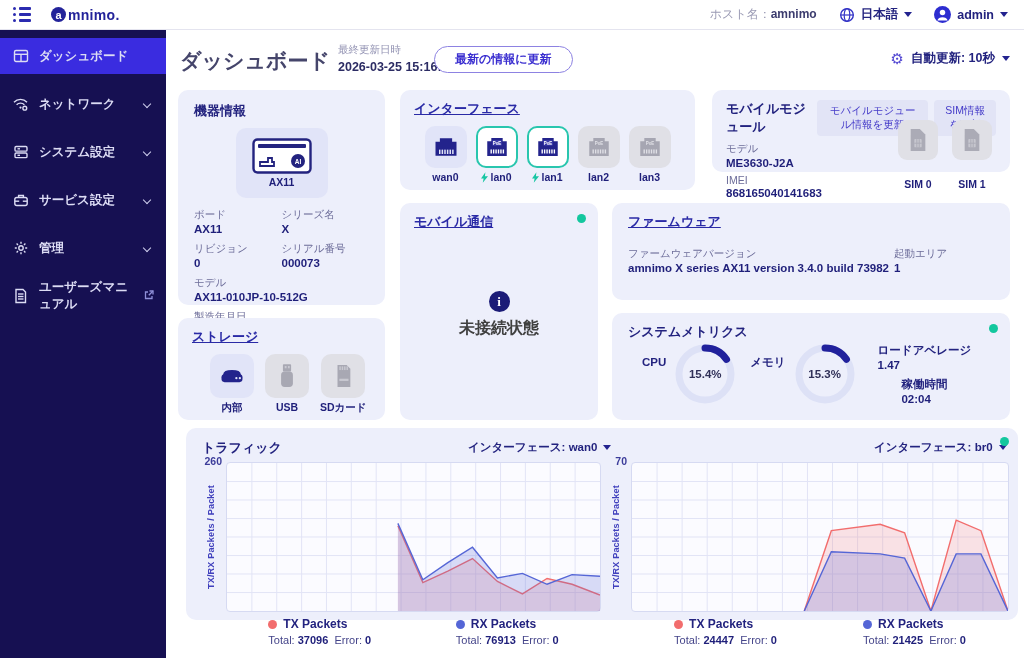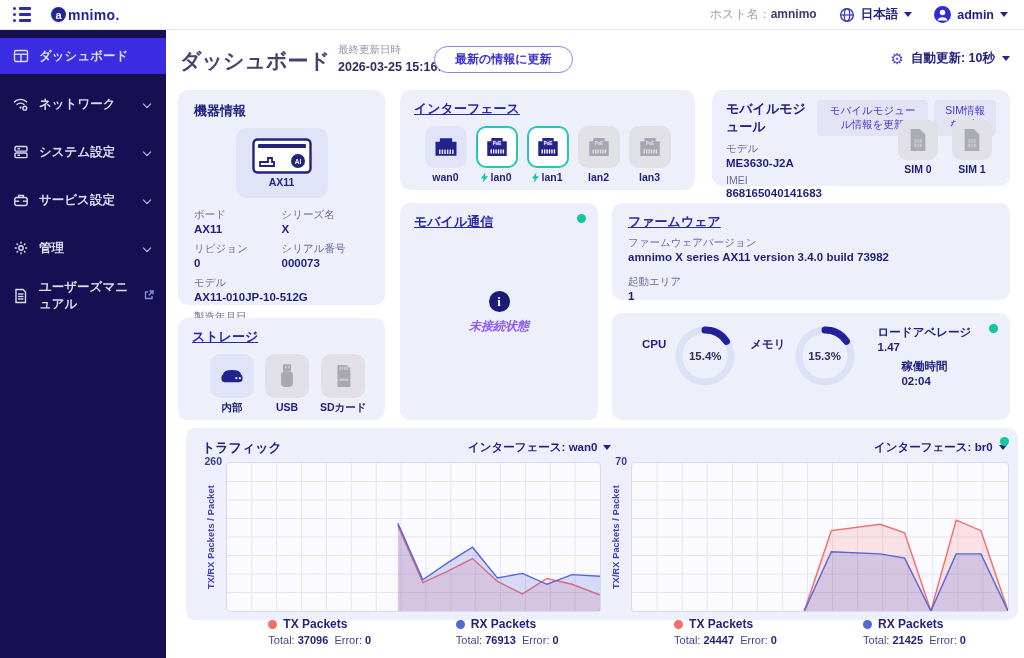--- a/index.html
+++ b/index.html
@@ -60,39 +60,39 @@
   .c-if { left:234px; top:60px; width:295px; height:100px; padding:10px 14px; }
   .ports { display:flex; gap:9px; justify-content:center; margin-top:8px; }
   .port { display:flex; flex-direction:column; align-items:center; gap:3px; }
   .ptile { width:42px; height:42px; border-radius:10px; display:flex; align-items:center; justify-content:center; }
   .ptile.lav { background:#e1e4f8; }
   .ptile.poe { background:#fff; border:2px solid #29c6ae; }
   .ptile.off { background:#e0e0e6; }
   .plabel { font-size:10.5px; font-weight:bold; color:#1f1f7a; display:flex; align-items:center; gap:2px; }
 
   
-  .c-mod { left:546px; top:60px; width:298px; height:96px; padding:10px 14px; }
+  .c-mod { left:546px; top:60px; width:298px; height:82px; padding:10px 14px; }
   .mod-head { display:flex; align-items:flex-start; gap:8px; }
   .mod-btns { margin-left:auto; display:flex; gap:6px; }
   .pill-btn { background:#e2e4f6; border:none; color:#4339c8; font-size:10.5px; padding:4px 8px; border-radius:4px; cursor:pointer; font-family:inherit; }
   .mod-fields { margin-top:6px; display:flex; flex-direction:column; gap:5px; }
   .sims { position:absolute; right:18px; top:30px; display:flex; gap:14px; }
-  .sim { display:flex; flex-direction:column; align-items:center; gap:3px; }
+  .sim { display:flex; flex-direction:column; align-items:center; gap:18px; }
   .stile { width:40px; height:40px; background:#e0e0e6; border-radius:9px; display:flex; align-items:center; justify-content:center; }
   .slabel { font-size:10.5px; font-weight:bold; color:#1f1f7a; }
 
   
   .c-comm { left:234px; top:173px; width:198px; height:217px; padding:10px 14px; }
   .comm-center { position:absolute; left:0; right:0; top:88px; display:flex; flex-direction:column; align-items:center; gap:6px; }
   .info-circle { width:21px; height:21px; border-radius:50%; background:#1b1b77; color:#fff; font-weight:bold; font-size:13px; font-family:"Liberation Serif",serif; display:flex; align-items:center; justify-content:center; }
-  .comm-status { font-size:12px; font-weight:bold; color:#8b5cf6;font-style:italic; }
+  .comm-status { font-size:16px; font-weight:bold; color:#404040; }
 
   
   .c-fw { left:446px; top:173px; width:398px; height:97px; padding:10px 16px; }
-  .fw-fields { margin-top:5px; display:flex; flex-direction:column; gap:12px; }
+  .fw-fields { margin-top:16px; display:flex; gap:5px; }
 
   
   .c-sto { left:12px; top:288px; width:207px; height:102px; padding:10px 14px; }
   .sto-row { display:flex; gap:11px; margin-top:8px; padding-left:18px; }
   .sto { display:flex; flex-direction:column; align-items:center; gap:3px; }
   .sto-tile { width:44px; height:44px; border-radius:10px; display:flex; align-items:center; justify-content:center; }
   .sto-tile.lav { background:#e1e4f8; }
   .sto-tile.off { background:#e0e0e6; }
   .sto-label { font-size:10.5px; font-weight:bold; color:#1f1f7a; }
 
@@ -516,20 +516,21 @@
               </g>
               <rect x="8" y="18" width="10" height="2.4" fill="#c9c9d1"></rect>
             </svg>
           </div>
         <div class="sto-label">SDカード</div>
       </div>
     </div>
   </div>
 
   <div class="card c-met">
+    <div class="card-title">システムメトリクス</div>
     <div class="green-dot"></div>
     <div class="met-row">
       <div class="met-label">CPU</div>
       <div class="donut">
         <svg viewBox="0 0 62 62">
             <circle class="track" cx="31" cy="31" r="26"></circle>
             <circle class="arc" cx="31" cy="31" r="26" stroke-dasharray="25.15787396994707 163.36281798666926"></circle>
           </svg>
         <span class="donut-val">15.4%</span>
       </div>

